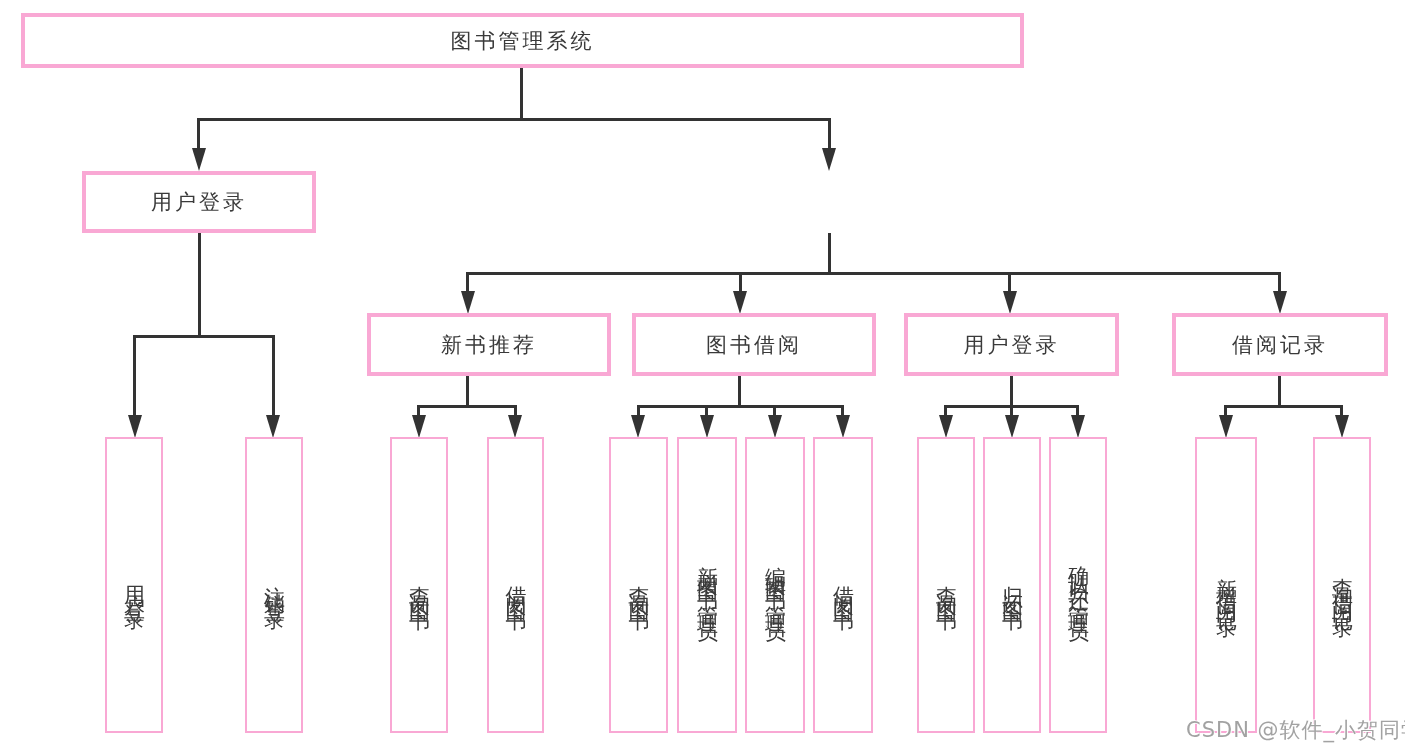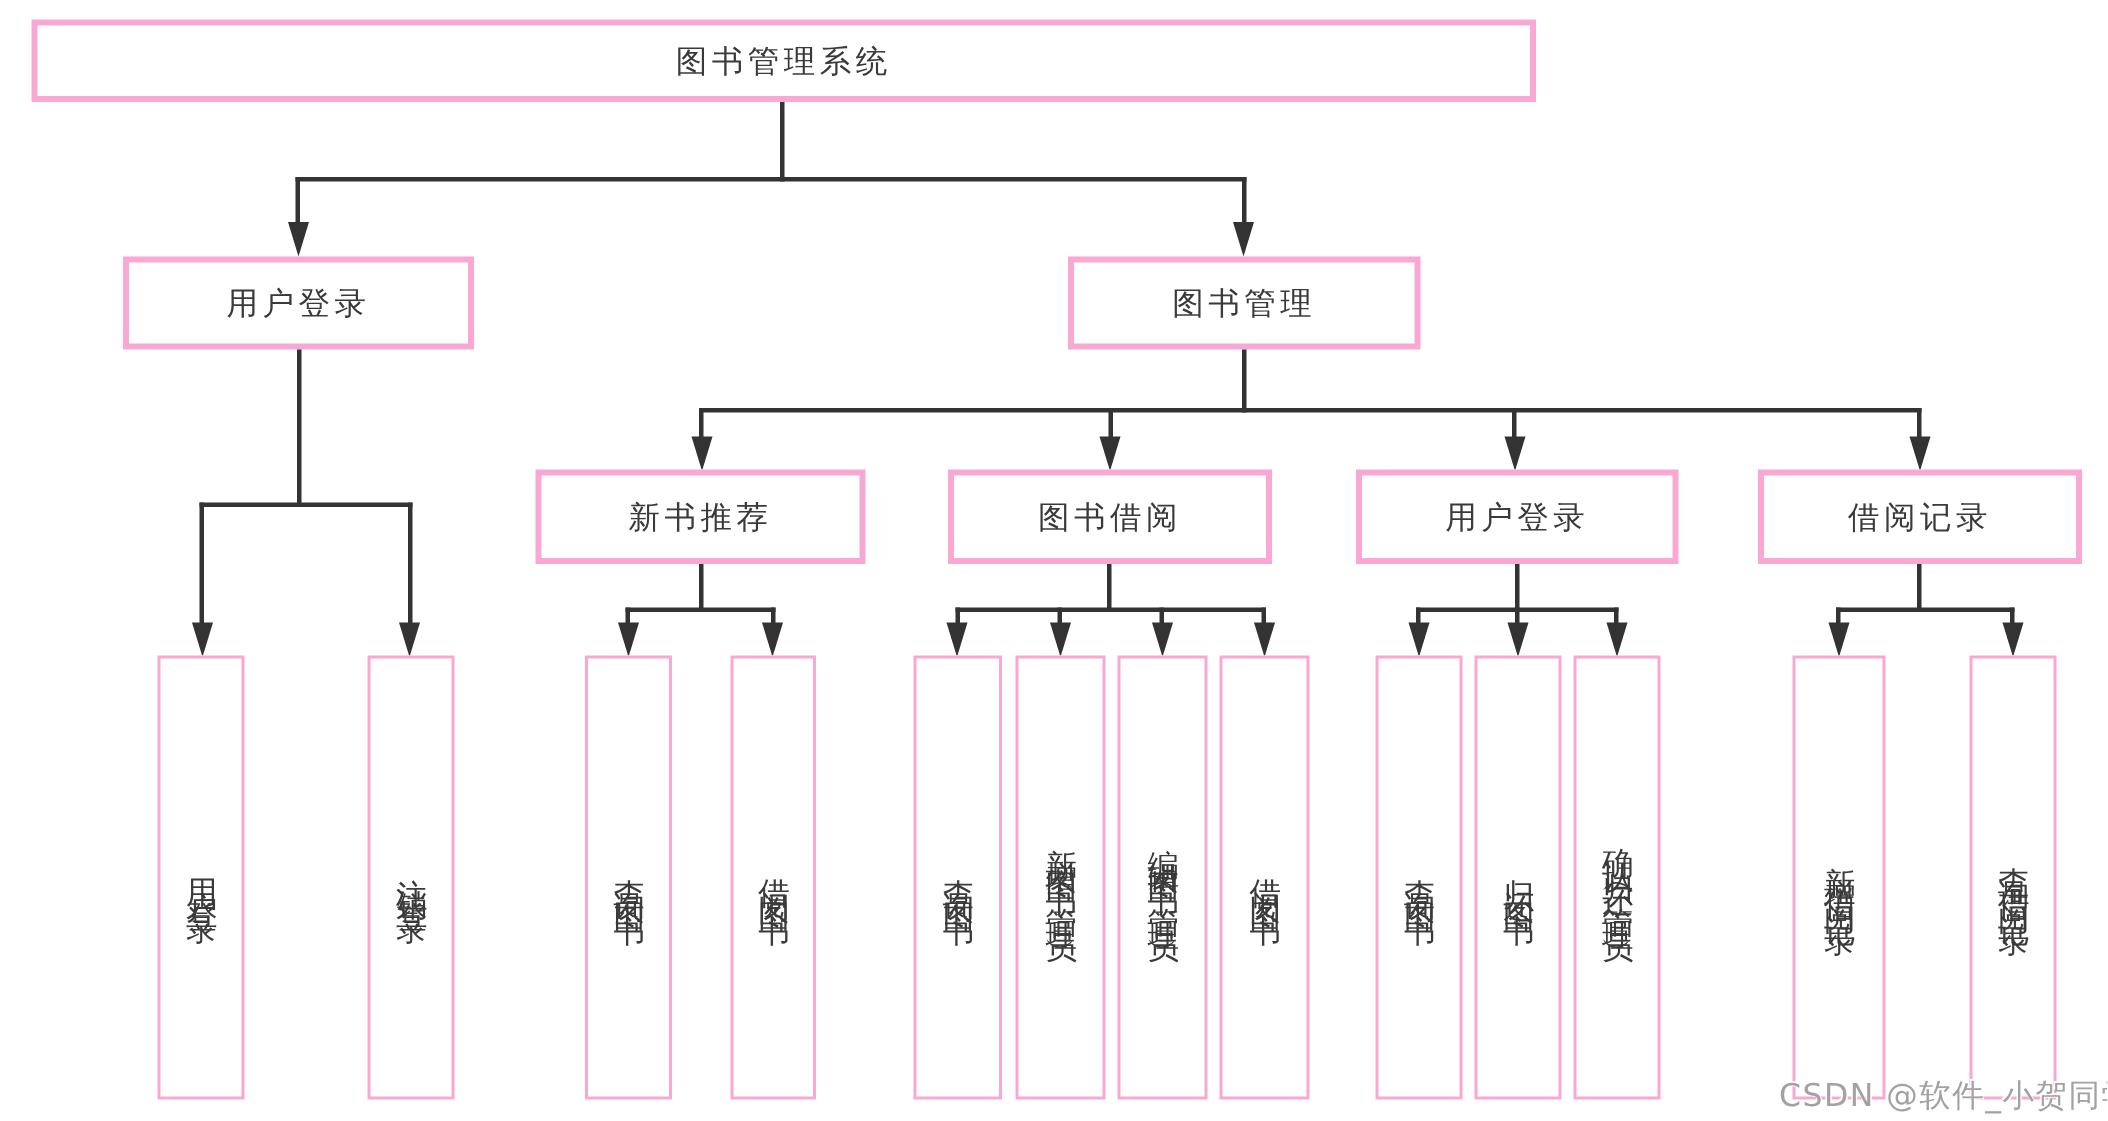--- a/index.html
+++ b/index.html
@@ -62,42 +62,41 @@
   <div class="box hbox" style="left:21px;top:13px;width:1003px;height:55px">图书管理系统</div>
 
   <div class="line" style="left:520px;top:68px;width:3px;height:53px"></div>
   <div class="line" style="left:197px;top:118px;width:634px;height:3px"></div>
   <div class="line" style="left:197px;top:118px;width:3px;height:34px"></div>
   <div class="ah" style="left:192px;top:148px"></div>
   <div class="line" style="left:828px;top:118px;width:3px;height:34px"></div>
   <div class="ah" style="left:822px;top:148px"></div>
 
   <div class="box hbox" style="left:82px;top:171px;width:234px;height:62px">用户登录</div>
-  <div class="box hbox" style="left:712px;top:171px;width:235px;height:62px">图书管理</div>
 
   <div class="line" style="left:198px;top:233px;width:3px;height:105px"></div>
   <div class="line" style="left:133px;top:335px;width:142px;height:3px"></div>
   <div class="line" style="left:133px;top:335px;width:3px;height:83px"></div>
   <div class="ah" style="left:128px;top:415px"></div>
   <div class="line" style="left:272px;top:335px;width:3px;height:83px"></div>
   <div class="ah" style="left:266px;top:415px"></div>
 
   <div class="line" style="left:828px;top:233px;width:3px;height:42px"></div>
   <div class="line" style="left:466px;top:272px;width:815px;height:3px"></div>
   <div class="line" style="left:466px;top:272px;width:3px;height:21px"></div>
   <div class="ah" style="left:461px;top:291px"></div>
   <div class="line" style="left:739px;top:272px;width:3px;height:21px"></div>
   <div class="ah" style="left:733px;top:291px"></div>
   <div class="line" style="left:1008px;top:272px;width:3px;height:21px"></div>
   <div class="ah" style="left:1003px;top:291px"></div>
   <div class="line" style="left:1278px;top:272px;width:3px;height:21px"></div>
   <div class="ah" style="left:1273px;top:291px"></div>
 
-  <div class="box hbox" style="left:357px;top:313px;width:220px;height:63px">新书推荐</div>
-  <div class="box hbox" style="left:632px;top:313px;width:216px;height:63px">图书借阅</div>
+  <div class="box hbox" style="left:367px;top:313px;width:244px;height:63px">新书推荐</div>
+  <div class="box hbox" style="left:632px;top:313px;width:244px;height:63px">图书借阅</div>
   <div class="box hbox" style="left:904px;top:313px;width:215px;height:63px">用户登录</div>
   <div class="box hbox" style="left:1172px;top:313px;width:216px;height:63px">借阅记录</div>
 
   <div class="line" style="left:466px;top:376px;width:3px;height:32px"></div>
   <div class="line" style="left:417px;top:405px;width:100px;height:3px"></div>
   <div class="line" style="left:417px;top:405px;width:3px;height:14px"></div>
   <div class="ah" style="left:412px;top:415px"></div>
   <div class="line" style="left:514px;top:405px;width:3px;height:14px"></div>
   <div class="ah" style="left:508px;top:415px"></div>
 

